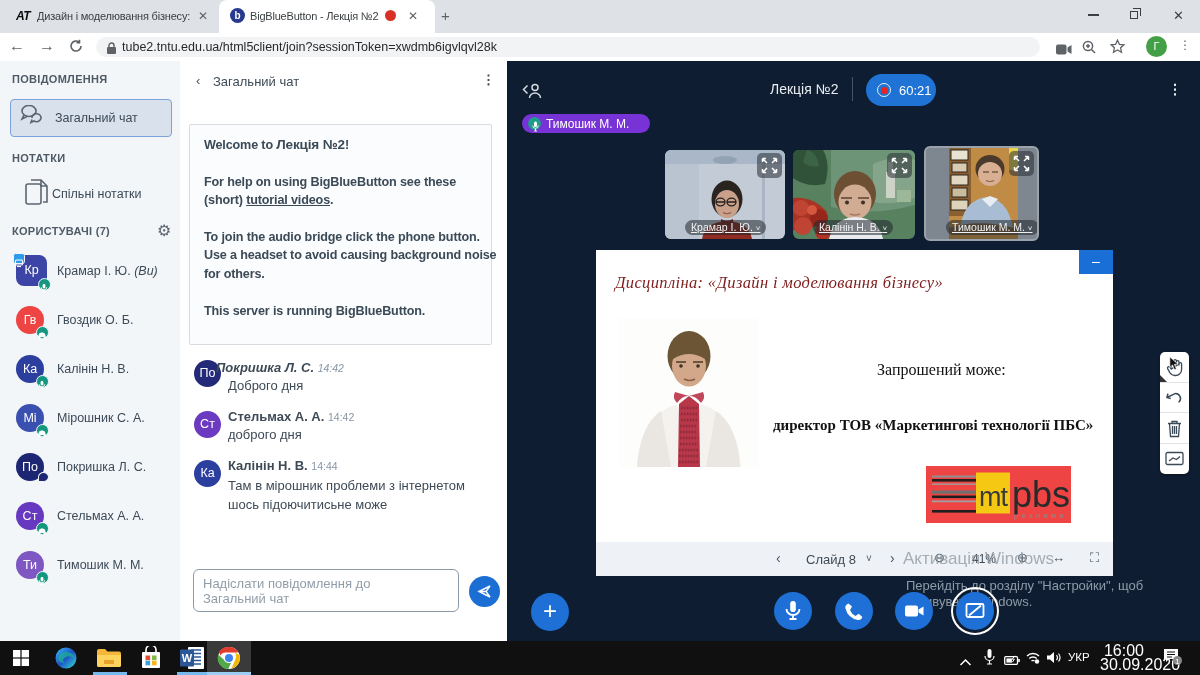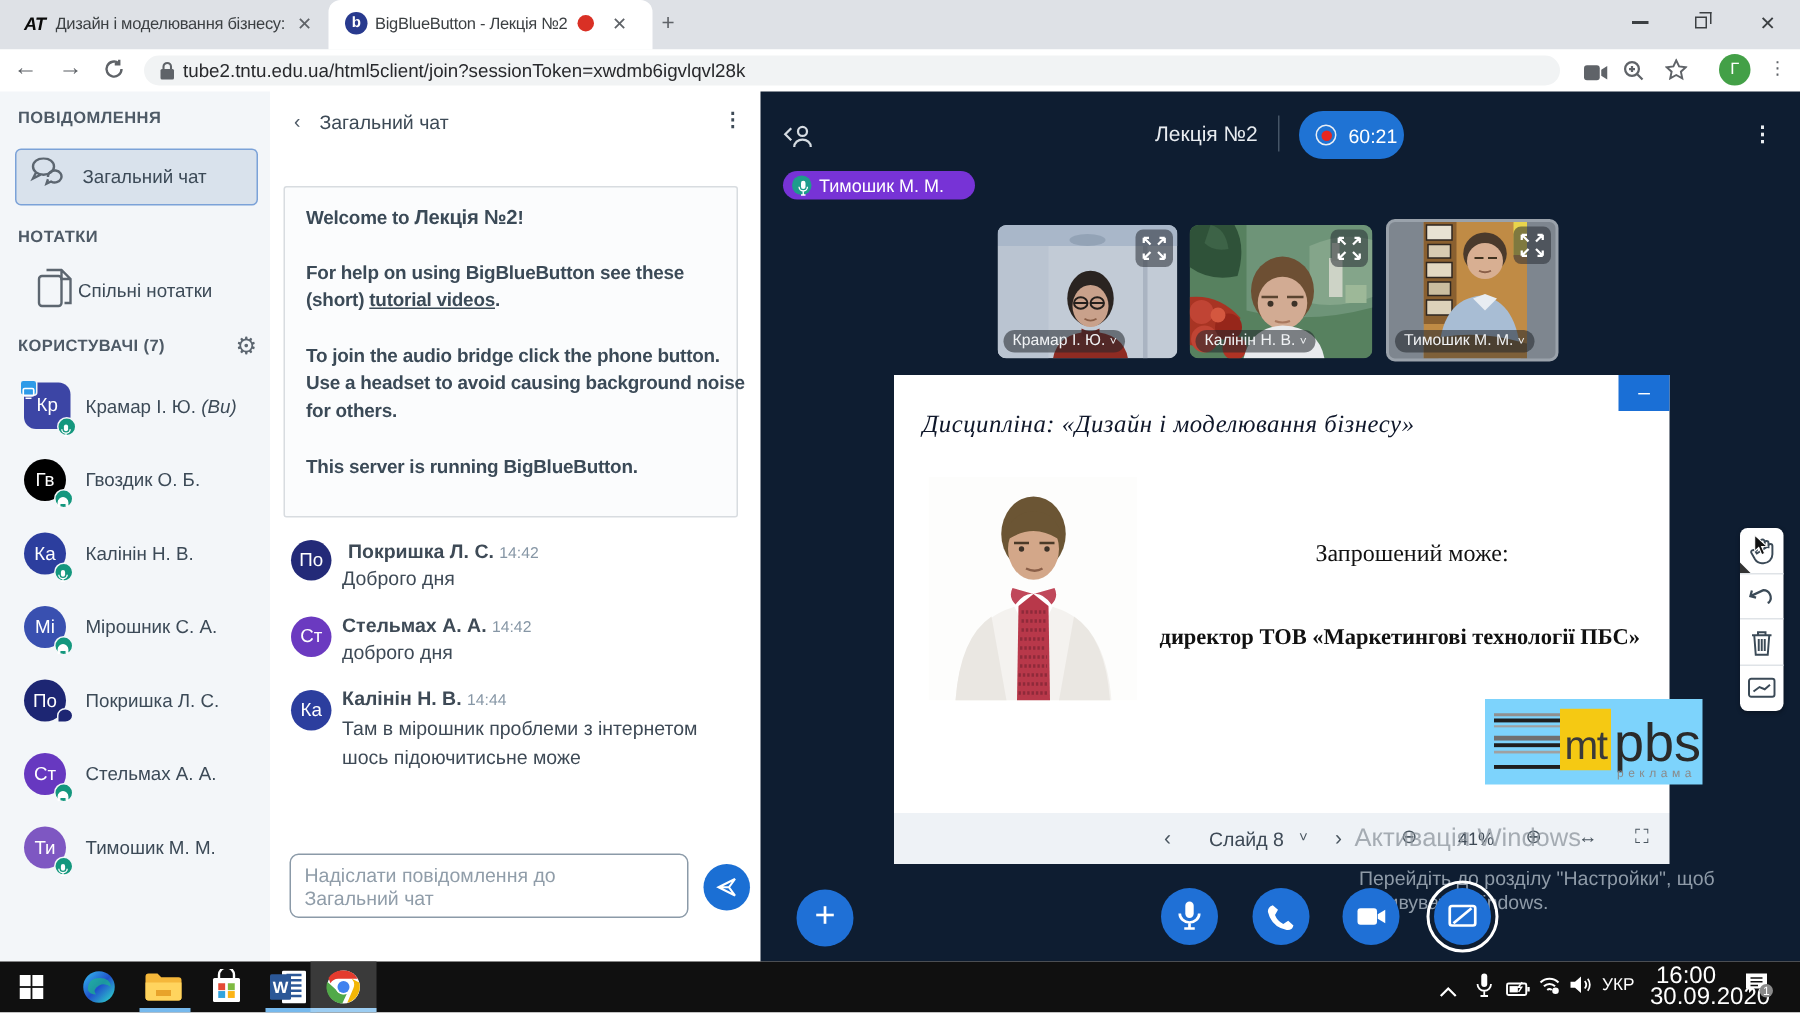--- a/index.html
+++ b/index.html
@@ -25,22 +25,22 @@
   .avatar { border-radius:50%; color:#fff; text-align:center; font-size:12.5px; }
   .badge { width:13px; height:13px; border-radius:50%; background:#14977e; border:1.5px solid #f3f6f9; }
 
   .msgname { font-size:13px; font-weight:bold; color:#3e4a56; }
   .msgtime { font-size:10.5px; color:#8696a5; font-weight:normal; }
   .msgbody { font-size:13px; color:#3e4a56; }
 
   .wtxt { font-size:12.6px; font-weight:bold; color:#3b4a57; line-height:18.4px; letter-spacing:-0.15px; }
 
   .tile { border-radius:6px; overflow:hidden; }
-  .cam-label { position:absolute; left:4px; bottom:4px; background:rgba(32,38,44,0.55); color:#f0f2f4;
-               font-size:10.5px; padding:1px 6px 2px 6px; border-radius:9px; white-space:nowrap; }
+  .cam-label { position:absolute; left:20px; bottom:4px; background:rgba(32,38,44,0.55); color:#f0f2f4;
+               font-size:10.5px; padding:1px 6px 2px 6px; border-radius:9px; white-space:nowrap;text-decoration:underline; }
   .fsbtn { position:absolute; right:3px; top:3px; width:25px; height:25px; background:rgba(40,46,52,0.55); border-radius:5px; }
 
   .actbtn { border-radius:50%; background:#1f70d6; }
 
   
   #slide { left:596px; top:250px; width:517px; height:292px; background:#ffffff; }
   #slidebar { left:596px; top:542px; width:517px; height:34px; background:#eef2f6; }
   .serif { font-family:"Liberation Serif", serif; }
   .ctrlico { color:#49555f; }
 </style>
@@ -119,21 +119,21 @@
         <rect x="1.5" y="1" width="7" height="5" rx="1" fill="none" stroke="#fff" stroke-width="1.1"></rect>
         <path d="M3 7.5 h4" stroke="#fff" stroke-width="1.1"></path>
       </svg>
   </div>
   <div class="abs badge" style="left:38px;top:278px;"><svg width="10" height="10" viewBox="0 0 10 10" style="margin:0 0 0 0;">
         <rect x="3.6" y="1" width="2.8" height="4.5" rx="1.4" fill="#fff"></rect>
         <path d="M2.2 4.2 a2.8 2.6 0 0 0 5.6 0 M5 6.8 V8.6 M3.6 8.6 h2.8" fill="none" stroke="#fff" stroke-width="0.9"></path>
       </svg></div>
   <div class="abs sname" style="left:57px;top:264px;">Крамар І. Ю. <i>(Ви)</i></div>
 
-  <div class="abs avatar" style="left:16px;top:306px;width:28px;height:28px;line-height:28px;background:#000000;">Гв</div>
+  <div class="abs avatar" style="left:16px;top:306px;width:28px;height:28px;line-height:28px;background:#ef4444;">Гв</div>
   <div class="abs badge" style="left:36px;top:326px;"><svg width="10" height="10" viewBox="0 0 10 10">
         <path d="M1.8 6 v-1 a3.2 3.2 0 0 1 6.4 0 v1 M1.8 5.4 a1.2 1.2 0 0 1 0 2.4 z M8.2 5.4 a1.2 1.2 0 0 0 0 2.4 z" fill="#fff" stroke="#fff" stroke-width="0.8"></path>
       </svg></div>
   <div class="abs sname" style="left:57px;top:313px;">Гвоздик О. Б.</div>
 
   <div class="abs avatar" style="left:16px;top:355px;width:28px;height:28px;line-height:28px;background:#2c3e9e;">Ка</div>
   <div class="abs badge" style="left:36px;top:375px;"><svg width="10" height="10" viewBox="0 0 10 10">
         <rect x="3.6" y="1" width="2.8" height="4.5" rx="1.4" fill="#fff"></rect>
         <path d="M2.2 4.2 a2.8 2.6 0 0 0 5.6 0 M5 6.8 V8.6 M3.6 8.6 h2.8" fill="none" stroke="#fff" stroke-width="0.9"></path>
       </svg></div>
@@ -172,21 +172,21 @@
     Welcome to <span style="font-size:13.5px;">Лекція №2</span>!<br><br>
     For help on using BigBlueButton see these<br>
     (short) <span style="text-decoration:underline;">tutorial videos</span>.<br><br>
     To join the audio bridge click the phone button.<br>
     Use a headset to avoid causing background noise<br>
     for others.<br><br>
     This server is running <span style="">BigBlueButton</span>.
   </div>
 
   <div class="abs avatar" style="left:194px;top:360px;width:27px;height:27px;line-height:27px;background:#232a78;">По</div>
-  <div class="abs msgname" style="left:232px;top:360px;">Покришка Л. С. <span class="msgtime">14:42</span></div>
+  <div class="abs msgname" style="left:216px;top:360px;font-style:italic;">Покришка Л. С. <span class="msgtime">14:42</span></div>
   <div class="abs msgbody" style="left:228px;top:378px;">Доброго дня</div>
 
   <div class="abs avatar" style="left:194px;top:411px;width:27px;height:27px;line-height:27px;background:#6b3ac0;">Ст</div>
   <div class="abs msgname" style="left:228px;top:409px;">Стельмах А. А. <span class="msgtime">14:42</span></div>
   <div class="abs msgbody" style="left:228px;top:427px;">доброго дня</div>
 
   <div class="abs avatar" style="left:194px;top:460px;width:27px;height:27px;line-height:27px;background:#2c3e9e;">Ка</div>
   <div class="abs msgname" style="left:228px;top:458px;">Калінін Н. В. <span class="msgtime">14:44</span></div>
   <div class="abs msgbody" style="left:228px;top:476px;width:250px;line-height:19px;">Там в мірошник проблеми з інтернетом шось підоючитисьне може</div>
 
@@ -296,21 +296,21 @@
       <path d="M0 80 q30 -10 69 1 v10 h-69z" fill="#7e6039"></path>
     </svg>
     <div class="fsbtn"><svg width="25" height="25" viewBox="0 0 25 25">
           <path d="M10 10 L5.5 5.5 M5.5 5.5 h3.5 M5.5 5.5 v3.5 M15 10 L19.5 5.5 M19.5 5.5 h-3.5 M19.5 5.5 v3.5 M10 15 L5.5 19.5 M5.5 19.5 h3.5 M5.5 19.5 v-3.5 M15 15 L19.5 19.5 M19.5 19.5 h-3.5 M19.5 19.5 v-3.5" stroke="#fff" stroke-width="1.5" fill="none"></path>
         </svg></div>
     <div class="cam-label">Тимошик М. М. <span style="font-size:8px;">˅</span></div>
   </div>
 
   <div class="abs" id="slide"></div>
   <div class="abs" style="left:1079px;top:250px;width:34px;height:24px;background:#1a6fd6;color:#fff;text-align:center;line-height:22px;font-size:14px;">–</div>
-  <div class="abs serif" style="left:615px;top:273px;font-size:16.5px;font-style:italic;color:#0f172a;letter-spacing:0.35px;">Дисципліна: «Дизайн і моделювання бізнесу»</div>
+  <div class="abs serif" style="left:615px;top:273px;font-size:16.5px;font-style:italic;color:#7f1d1d;letter-spacing:0.35px;">Дисципліна: «Дизайн і моделювання бізнесу»</div>
 
   <div class="abs" style="left:619px;top:318px;width:139px;height:149px;">
     <svg width="139" height="149" viewBox="0 0 139 149">
       <rect width="139" height="149" fill="#fdfdfc"></rect>
       <ellipse cx="70" cy="38" rx="21.5" ry="25" fill="#6b5534"></ellipse>
       <ellipse cx="70" cy="48" rx="17" ry="20.5" fill="#d3a789"></ellipse>
       <path d="M51 40 q4 -17 19 -17 q15 0 19 17 l-3 1 q-16 -10 -32 0z" fill="#6b5534"></path>
       <path d="M57 44 h10 M74 44 h10" stroke="#4a3a28" stroke-width="1.7"></path>
       <circle cx="62" cy="48" r="1.8" fill="#3c3228"></circle>
         <circle cx="79" cy="48" r="1.8" fill="#3c3228"></circle>
@@ -320,21 +320,21 @@
       <path d="M56 84 l14 -8 l14 8 l-5 10 l-9 -8 l-9 8z" fill="#fff"></path>
       <path d="M60 86 l10 -8 l10 8 l1 63 h-22z" fill="#b8384a"></path>
       <path d="M62 90 h16 M62 96 h16 M62 102 h16 M61 108 h17 M61 114 h17 M61 120 h18 M61 126 h18 M60 132 h19 M60 138 h19 M60 144 h19" stroke="#8e2a3a" stroke-width="2.4" stroke-dasharray="1.6 1.3"></path>
       <path d="M58 85 q6 -8 12 -7 l-14 -4 q-3 6 2 11z M82 85 q-6 -8 -12 -7 l14 -4 q3 6 -2 11z" fill="#c0485a"></path>
     </svg>
   </div>
 
   <div class="abs serif" style="left:877px;top:361px;font-size:16px;color:#111;">Запрошений може:</div>
   <div class="abs serif" style="left:773px;top:417px;font-size:15px;font-weight:bold;color:#111;">директор ТОВ «Маркетингові технології ПБС»</div>
 
-  <div class="abs" style="left:990px;top:466px;width:145px;height:57px;background:#7dd3fc;">
+  <div class="abs" style="left:926px;top:466px;width:145px;height:57px;background:#ef4444;">
     <svg width="145" height="57" viewBox="0 0 145 57">
       <g fill="#1e1e1e">
         <rect x="6" y="9.5" width="44" height="2" fill="#909090"></rect>
         <rect x="6" y="13" width="44" height="2.6"></rect>
         <rect x="6" y="17.5" width="44" height="1.4" fill="#a0a0a0"></rect>
         <rect x="6" y="24.5" width="44" height="3.2" fill="#707070"></rect>
         <rect x="6" y="29.5" width="44" height="2.6"></rect>
         <rect x="6" y="34.5" width="44" height="1.8" fill="#a0a0a0"></rect>
         <rect x="6" y="44" width="44" height="2.6"></rect>
       </g>

